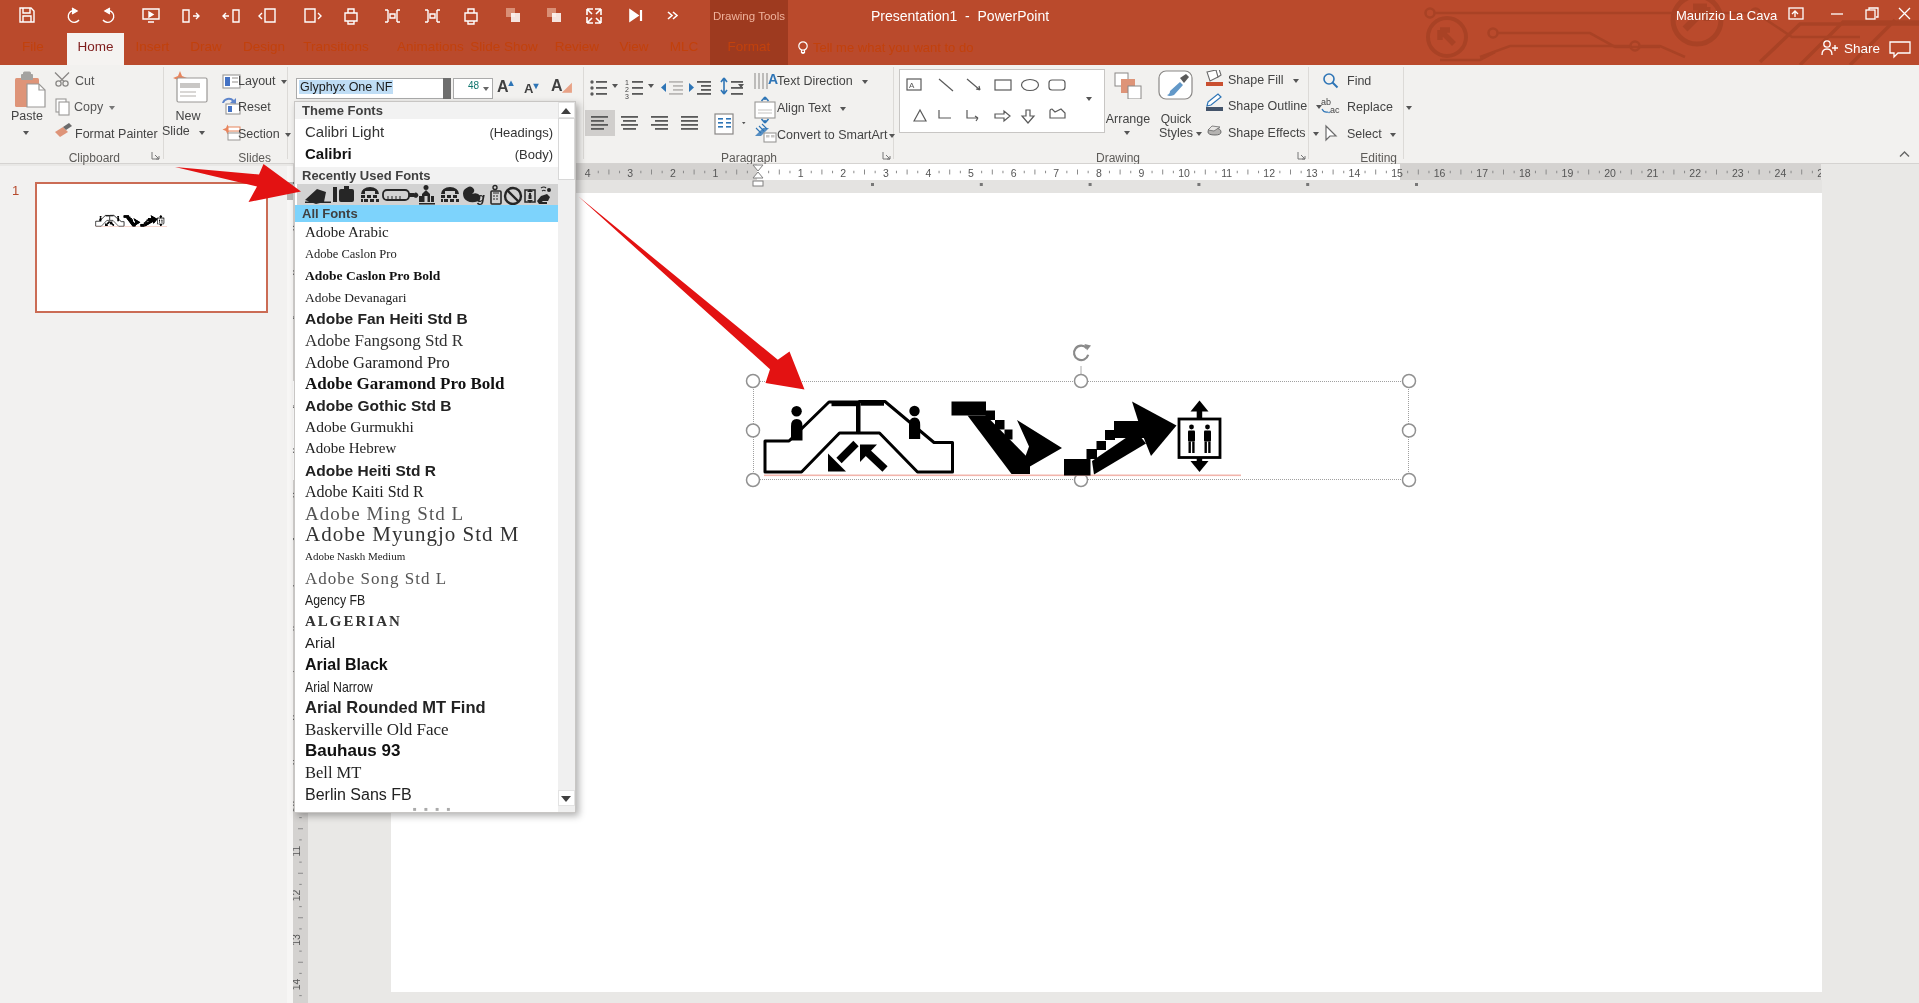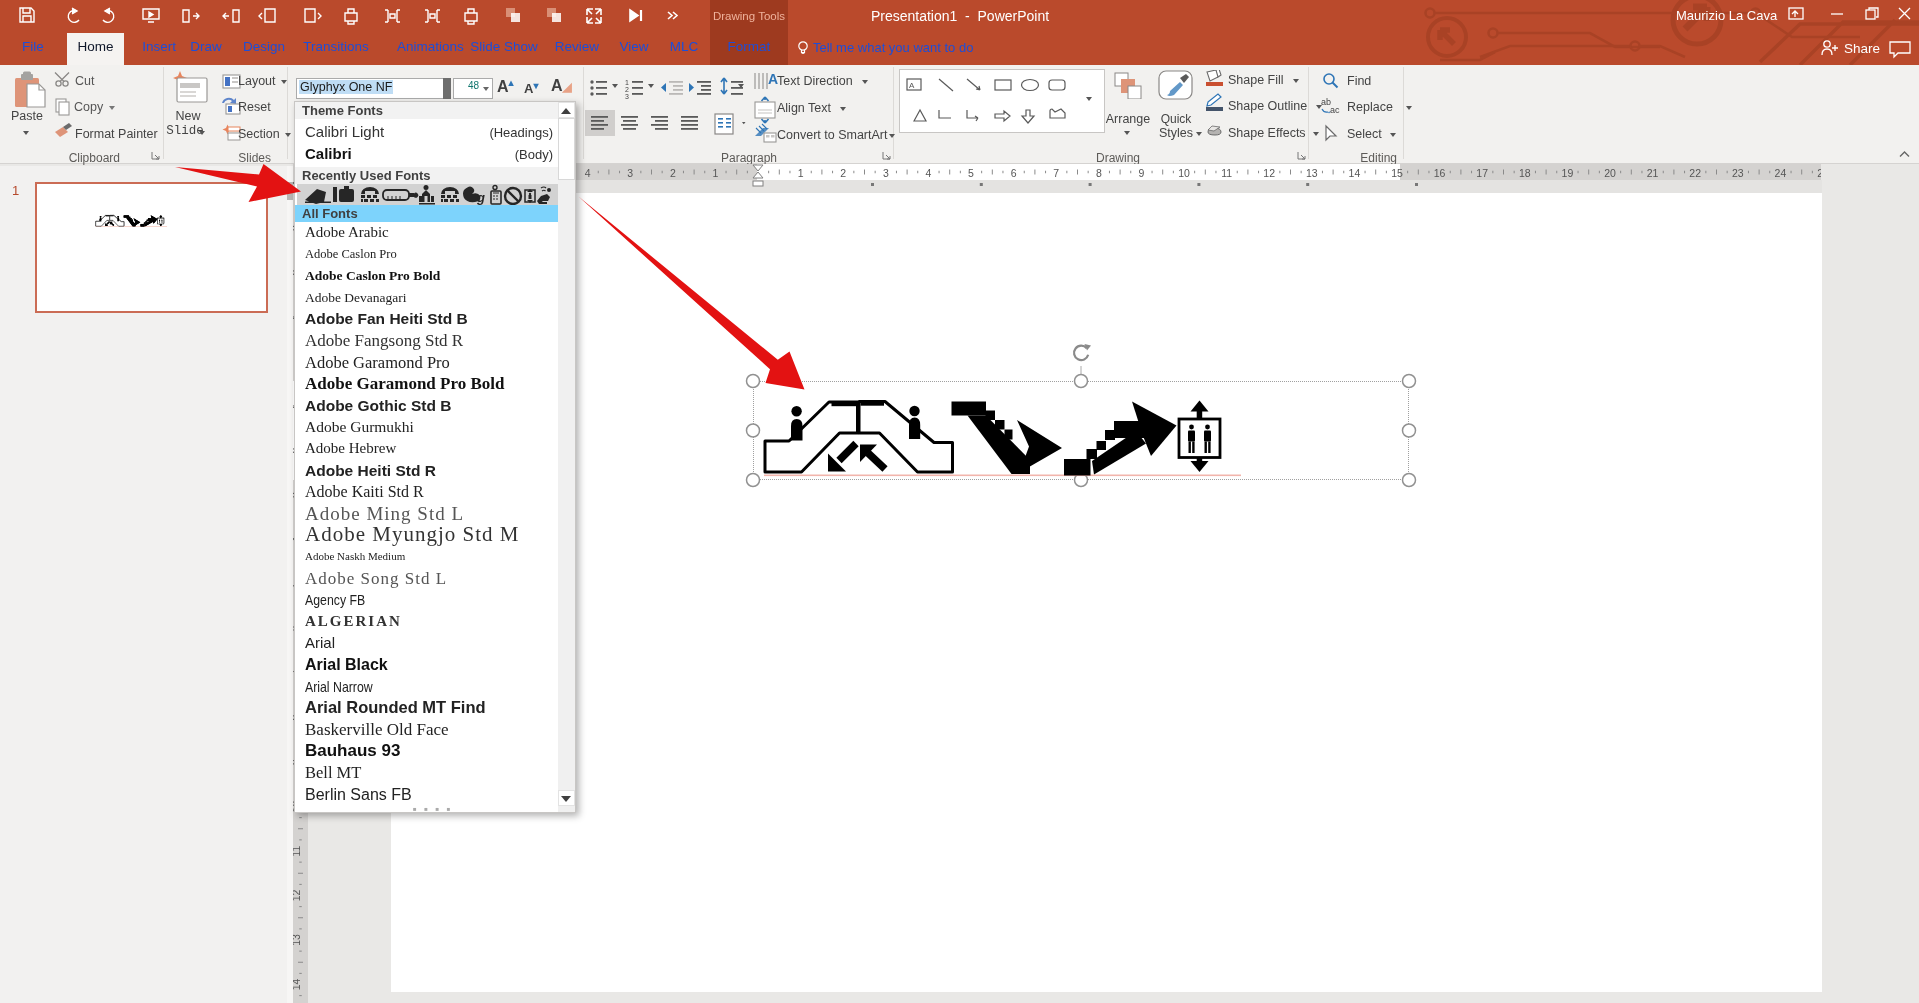--- a/index.html
+++ b/index.html
@@ -1,19 +1,19 @@
 <!DOCTYPE html>
 <html><head>
 <meta charset="utf-8">
 <style>
 html,body{margin:0;padding:0;}
 body{width:1919px;height:1003px;overflow:hidden;position:relative;
   font-family:"Liberation Sans",sans-serif;background:#E9E8E6;}
 .a{position:absolute;}
-.tabtxt{color:#1d4ed8;font-size:13.5px;}
+.tabtxt{color:#c2410c;font-size:13.5px;}
 .grplabel{color:#5d5b58;font-size:12px;text-align:right;}
 .btntxt{color:#444;font-size:12.5px;}
 .caret{width:0;height:0;border-left:3.5px solid transparent;border-right:3.5px solid transparent;border-top:4px solid #555;display:inline-block;}
 .sep{width:1px;background:#dcdad7;top:67px;height:92px;}
 </style>
 </head>
 <body>
 
 <div class="a" style="left:0;top:0;width:1919px;height:65px;background:#BA4A2C;"></div>
 
@@ -106,22 +106,22 @@
 
   <path d="M668,12 l4,3.5 -4,3.5 M673,12 l4,3.5 -4,3.5" fill="none"></path>
  </g>
 </svg>
 
 <div class="a" style="left:710px;top:0;width:78px;height:65px;background:#9E3A1F;"></div>
 <div class="a" style="left:710px;top:10px;width:78px;text-align:center;color:#EFB29C;font-size:11.5px;white-space:nowrap;">Drawing Tools</div>
 
 <div class="a" style="left:67px;top:33px;width:57px;height:32px;background:#F5F3F1;"></div>
 <div class="a tabtxt" style="left:18px;top:39px;width:30px;text-align:center;">File</div>
-<div class="a" style="left:67px;top:39px;width:57px;text-align:center;color:#0f172a;font-size:13.5px;">Home</div>
-<div class="a tabtxt" style="left:129px;top:39px;width:47px;text-align:right;">Insert</div>
+<div class="a" style="left:67px;top:39px;width:57px;text-align:center;color:#7f1d1d;font-size:13.5px;">Home</div>
+<div class="a tabtxt" style="left:129px;top:39px;width:47px;text-align:center;">Insert</div>
 <div class="a tabtxt" style="left:183px;top:39px;width:46px;text-align:center;">Draw</div>
 <div class="a tabtxt" style="left:236px;top:39px;width:56px;text-align:center;">Design</div>
 <div class="a tabtxt" style="left:295px;top:39px;width:82px;text-align:center;">Transitions</div>
 <div class="a tabtxt" style="left:397px;top:39px;width:84px;text-align:left;">Animations</div>
 <div class="a tabtxt" style="left:463px;top:39px;width:82px;text-align:center;">Slide Show</div>
 <div class="a tabtxt" style="left:548px;top:39px;width:58px;text-align:center;">Review</div>
 <div class="a tabtxt" style="left:612px;top:39px;width:44px;text-align:center;">View</div>
 <div class="a tabtxt" style="left:663px;top:39px;width:42px;text-align:center;">MLC</div>
 <div class="a tabtxt" style="left:712px;top:39px;width:74px;text-align:center;">Format</div>
 <svg class="a" style="left:794px;top:39px;width:18px;height:18px;" viewBox="0 0 18 18">
@@ -196,21 +196,21 @@
   <rect x="56" y="34" width="14" height="10" fill="#fff" stroke="#9a9896" stroke-width="1.1"></rect>
   <rect x="58" y="36" width="4" height="6" fill="#4472C4"></rect>
  </g>
  <g>
   <path d="M56,58 l1.5,-3.5 1.5,3.5 3.5,1.5 -3.5,1.5 -1.5,3.5 -1.5,-3.5 -3.5,-1.5 z" fill="#E8855D"></path>
   <rect x="58" y="57" width="12" height="4" fill="#fff" stroke="#E8855D" stroke-width="1"></rect>
   <rect x="58" y="63" width="12" height="7" fill="#fff" stroke="#9a9896" stroke-width="1"></rect>
  </g>
 </svg>
 <div class="a btntxt" style="left:168px;top:109px;width:40px;text-align:center;font-size:12.5px;">New</div>
-<div class="a btntxt" style="left:162px;top:124px;width:46px;text-align:center;font-size:12.5px;font-family:Liberation Mono, monospace;">Slide</div>
+<div class="a btntxt" style="left:162px;top:124px;width:46px;text-align:left;font-size:12.5px;">Slide</div>
 <div class="a caret" style="left:199px;top:131px;"></div>
 <div class="a btntxt" style="left:238px;top:74px;font-size:12.5px;">Layout</div>
 <div class="a caret" style="left:281px;top:80px;"></div>
 <div class="a btntxt" style="left:238px;top:100px;font-size:12.5px;">Reset</div>
 <div class="a btntxt" style="left:238px;top:127px;font-size:12.5px;">Section</div>
 <div class="a caret" style="left:285px;top:133px;"></div>
 <div class="a grplabel" style="left:181px;top:151px;width:90px;">Slides</div>
 
 <div class="a" style="left:296px;top:78px;width:146px;height:19px;background:#fff;border:1px solid #ABABAB;">
  <span style="position:absolute;left:2px;top:1px;background:#BFDDF5;color:#1a1a1a;font-size:12.5px;padding:0 1px;">Glyphyx One NF</span>

